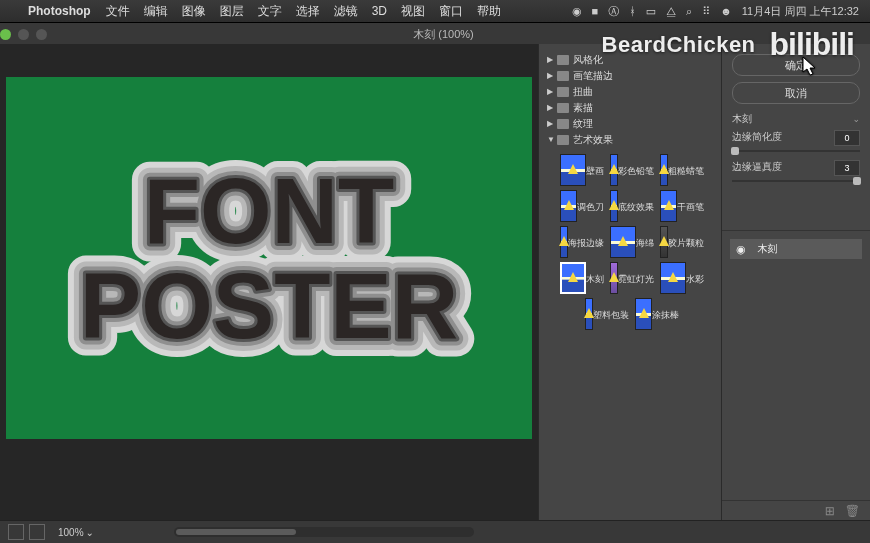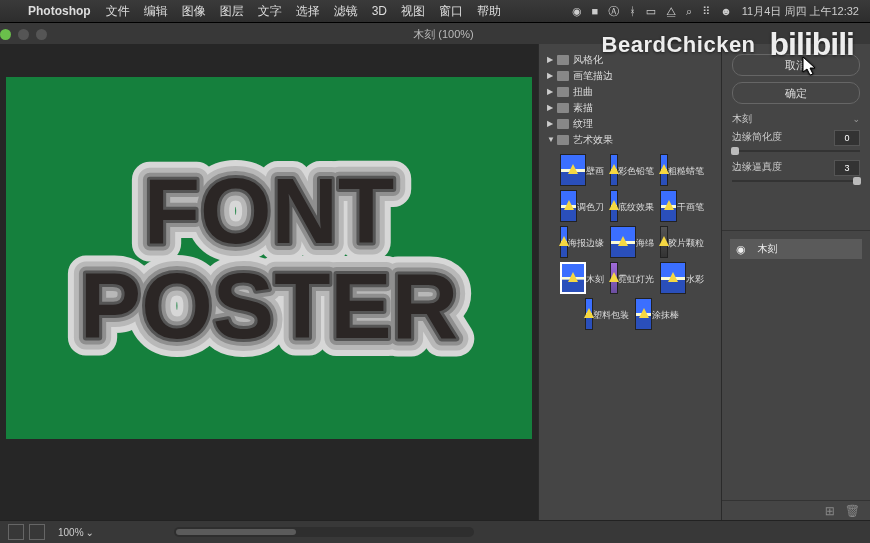--- a/index.html
+++ b/index.html
@@ -211,22 +211,22 @@
         </div>
         <div class="thumb">
           <div class="img"></div>
           <div class="lbl">涂抹棒</div>
         </div>
       </div>
   </div>
 
   <div class="rightpanel">
     <div class="rp-top">
+      <div class="btn">确定</div>
       <div class="btn">取消</div>
-      <div class="btn">确定</div>
       <div class="sel-row">
         <span>木刻</span>
         <span class="dd">⌄</span>
       </div>
       <div id="sliders">
           <div class="slider-row">
             <div class="lab">
               <span>边缘简化度</span>
               <div class="val">0</div>
             </div>

